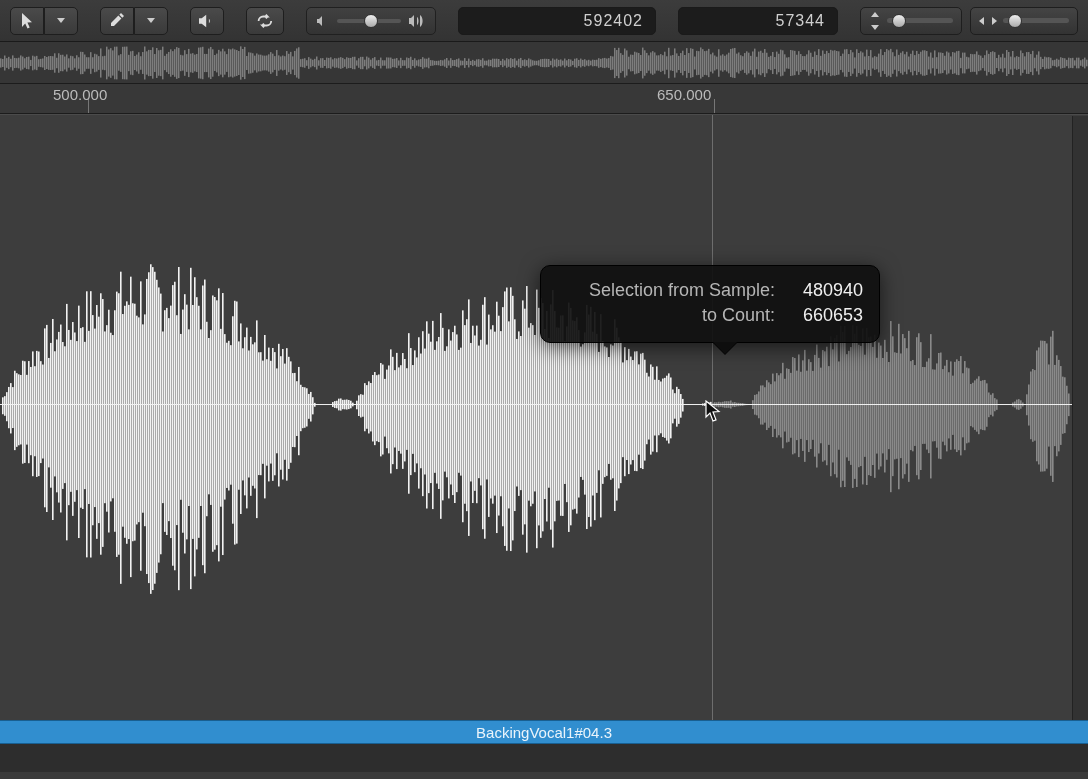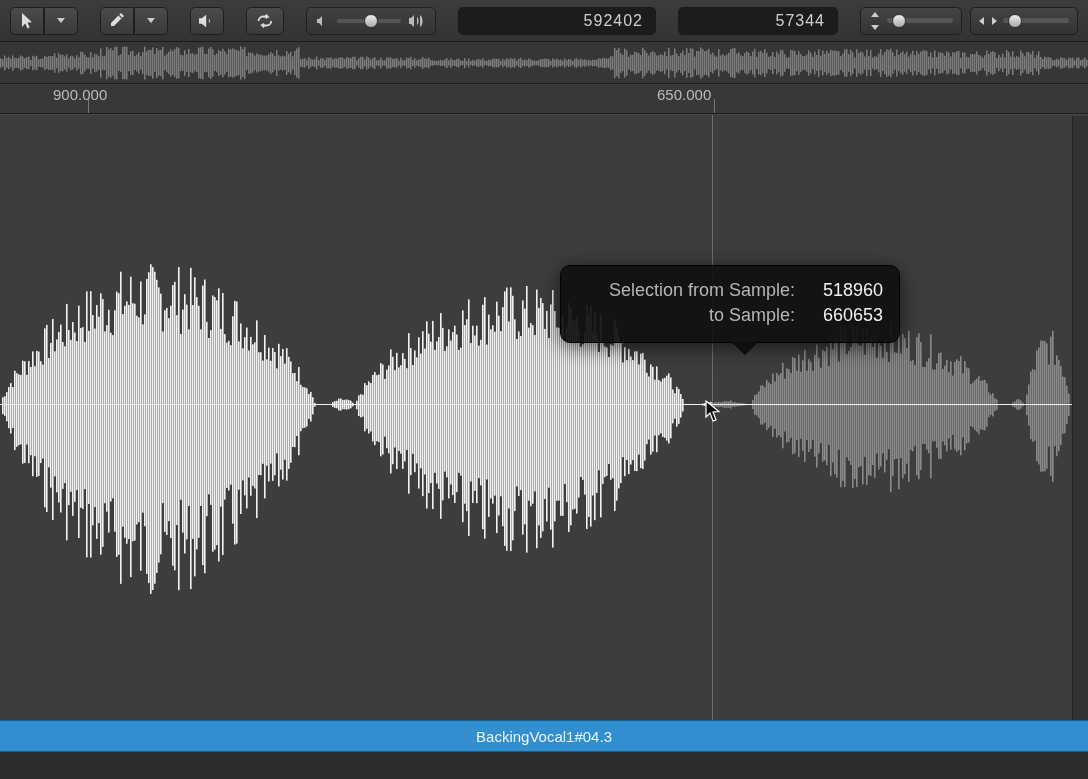--- a/index.html
+++ b/index.html
@@ -79,35 +79,35 @@
     position:absolute;top:1px;bottom:0;right:0;width:16px;background:#323232;border-left:1px solid #222;
   }
   .selection-edge{
     position:absolute;top:0;bottom:0;left:712px;width:1px;background:#6e6e6e;
   }
   .waveform{position:absolute;left:0;top:0;width:100%;height:100%}
   .tooltip{
     position:absolute;left:540px;top:150px;width:340px;
     background:rgba(15,15,15,.92);border:1px solid #000;border-radius:10px;
     box-shadow:0 4px 20px rgba(0,0,0,.6);
-    color:#cfcfcf;font-size:18px;padding:12px 16px 14px;margin-left:20px;
+    color:#cfcfcf;font-size:18px;padding:12px 16px 14px;
   }
   .tooltip table{width:100%;border-collapse:collapse}
   .tooltip td{padding:2px 0;white-space:nowrap}
   .tooltip td.k{color:#b5b5b5;text-align:right;padding-right:8px}
   .tooltip td.v{color:#f0f0f0;text-align:right;font-variant-numeric:tabular-nums;width:80px}
   .tooltip .callout{
     position:absolute;left:172px;bottom:-12px;width:0;height:0;
     border-left:12px solid transparent;border-right:12px solid transparent;border-top:12px solid rgba(15,15,15,.92);
     filter:drop-shadow(0 1px 0 #000);
   }
   .cursor{position:absolute;left:705px;top:285px;width:18px;height:22px;pointer-events:none}
   
   .regionbar{
-    height:32px;background:#318ecf;border-top:1px solid #185f91;border-bottom:1px solid #185f91;
+    height:24px;background:#318ecf;border-top:1px solid #185f91;border-bottom:1px solid #185f91;
     display:flex;align-items:center;justify-content:center;
     color:#eaf4fb;font-size:15px;
   }
   .footer{height:28px;background:#2d2d2d}
 </style>
 </head>
 <body>
 
 <div class="toolbar">
   <div class="toolgroup">
@@ -727,21 +727,21 @@
         <rect x="1080" width="1.5" y="18.222565157750342" height="5.554869684499314"></rect>
         <rect x="1082" width="1.5" y="17.233247599451303" height="7.5335048010973935"></rect>
         <rect x="1084" width="1.5" y="15.590637860082305" height="10.81872427983539"></rect>
         <rect x="1086" width="1.5" y="17.677451989026064" height="6.645096021947873"></rect>
       </g>
   </svg>
 </div>
 
 <div class="ruler">
   <div class="major" style="left:88px"></div>
-  <span class="lbl" style="left:53px">900.000</span>
+  <span class="lbl" style="left:53px">500.000</span>
   <div class="major" style="left:714px"></div>
   <span class="lbl" style="left:657px">650.000</span>
 </div>
 
 <div class="lane">
   <div class="selection-edge"></div>
 
   <svg class="waveform" width="1088" height="606" viewBox="0 0 1088 606" preserveAspectRatio="none">
     <g id="wf-unsel" fill="#8a8a8a">
         <rect x="712" width="1.6" y="288.24304873123646" height="3.5139025375270703"></rect>
@@ -1284,24 +1284,24 @@
         <rect x="710" width="1.6" y="287.33383509944326" height="5.332329801113472"></rect>
       </g>
     <line x1="0" y1="290" x2="1088" y2="290" stroke="#f2f2f2" stroke-width="1"></line>
   </svg>
 
   <div class="tooltip">
     <table>
       <tbody>
           <tr>
             <td class="k">Selection from Sample:</td>
-            <td class="v">518960</td>
+            <td class="v">480940</td>
           </tr>
       <tr>
-            <td class="k">to Sample:</td>
+            <td class="k">to Count:</td>
             <td class="v">660653</td>
           </tr>
     </tbody>
       </table>
     <div class="callout"></div>
   </div>
 
   <svg class="cursor" viewBox="0 0 18 22">
       <path fill="#111" stroke="#fff" stroke-width="1.2" d="M1 1 L1 17 L5 13 L8 21 L11 19.8 L8 12 L14 11.5 Z"></path>
     </svg>

